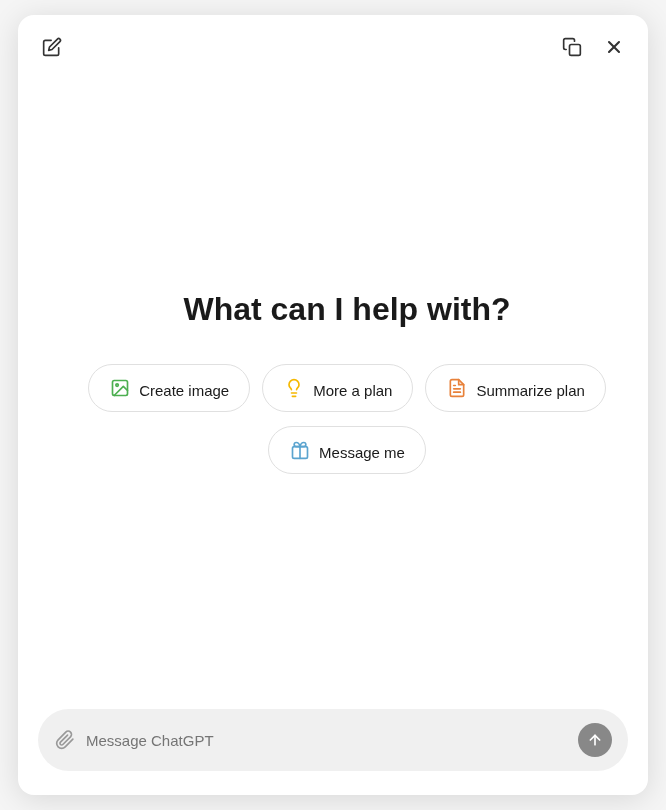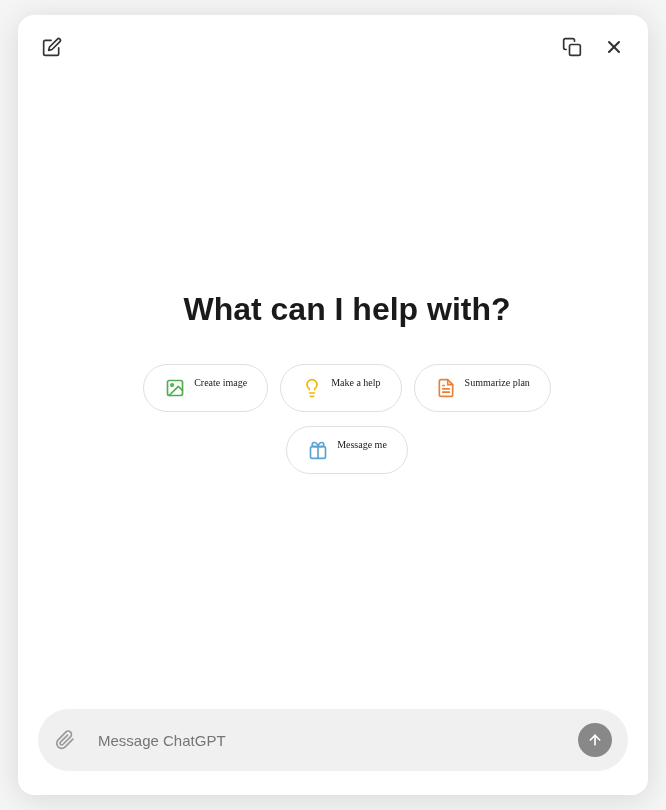--- a/index.html
+++ b/index.html
@@ -88,30 +88,30 @@
     }
 
     .suggestions-row {
       display: flex;
       gap: 12px;
       align-items: center;
     }
 
     .suggestion-btn {
       display: flex;
-      align-items: flex-start;
+      align-items: flex-end;
       gap: 8px;
       padding: 12px 20px;
       border: 1.5px solid #e0e0e0;
       border-radius: 50px;
       background: #ffffff;
       cursor: pointer;
-      font-size: 10px;
+      font-size: 15px;
       color: #1a1a1a;
-      font-family: Liberation Serif, serif;
+      font-family: Liberation Sans, sans-serif;
       transition: background 0.15s;
       white-space: nowrap;
     }
 
     .suggestion-icon {
       width: 22px;
       height: 22px;
       display: flex;
       align-items: center;
       justify-content: center;
@@ -122,21 +122,21 @@
       padding: 16px 20px 24px 20px;
       flex-shrink: 0;
     }
 
     .input-area {
       display: flex;
       align-items: center;
       background: #f0f0f0;
       border-radius: 50px;
       padding: 14px 16px;
-      gap: 22px;
+      gap: 10px;
     }
 
     .input-field {
       flex: 1;
       border: none;
       background: transparent;
       font-size: 15px;
       color: #888;
       font-family: inherit;
       outline: none;
@@ -216,21 +216,21 @@
 
         <button class="suggestion-btn">
           <span class="suggestion-icon icon-yellow">
 
             <svg width="20" height="20" viewBox="0 0 24 24" fill="none" stroke="currentColor" stroke-width="2" stroke-linecap="round" stroke-linejoin="round">
               <line x1="9" y1="18" x2="15" y2="18"></line>
               <line x1="10" y1="22" x2="14" y2="22"></line>
               <path d="M15.09 14c.18-.98.65-1.74 1.41-2.5A4.65 4.65 0 0 0 18 8 6 6 0 0 0 6 8c0 1 .23 2.23 1.5 3.5A4.61 4.61 0 0 1 8.91 14"></path>
             </svg>
           </span>
-          <span>Make a help</span>
+          <span>More a plan</span>
         </button>
 
         <button class="suggestion-btn">
           <span class="suggestion-icon icon-orange">
 
             <svg width="20" height="20" viewBox="0 0 24 24" fill="none" stroke="currentColor" stroke-width="2" stroke-linecap="round" stroke-linejoin="round">
               <path d="M14 2H6a2 2 0 0 0-2 2v16a2 2 0 0 0 2 2h12a2 2 0 0 0 2-2V8z"></path>
               <polyline points="14 2 14 8 20 8"></polyline>
               <line x1="16" y1="13" x2="8" y2="13"></line>
               <line x1="16" y1="17" x2="8" y2="17"></line>

